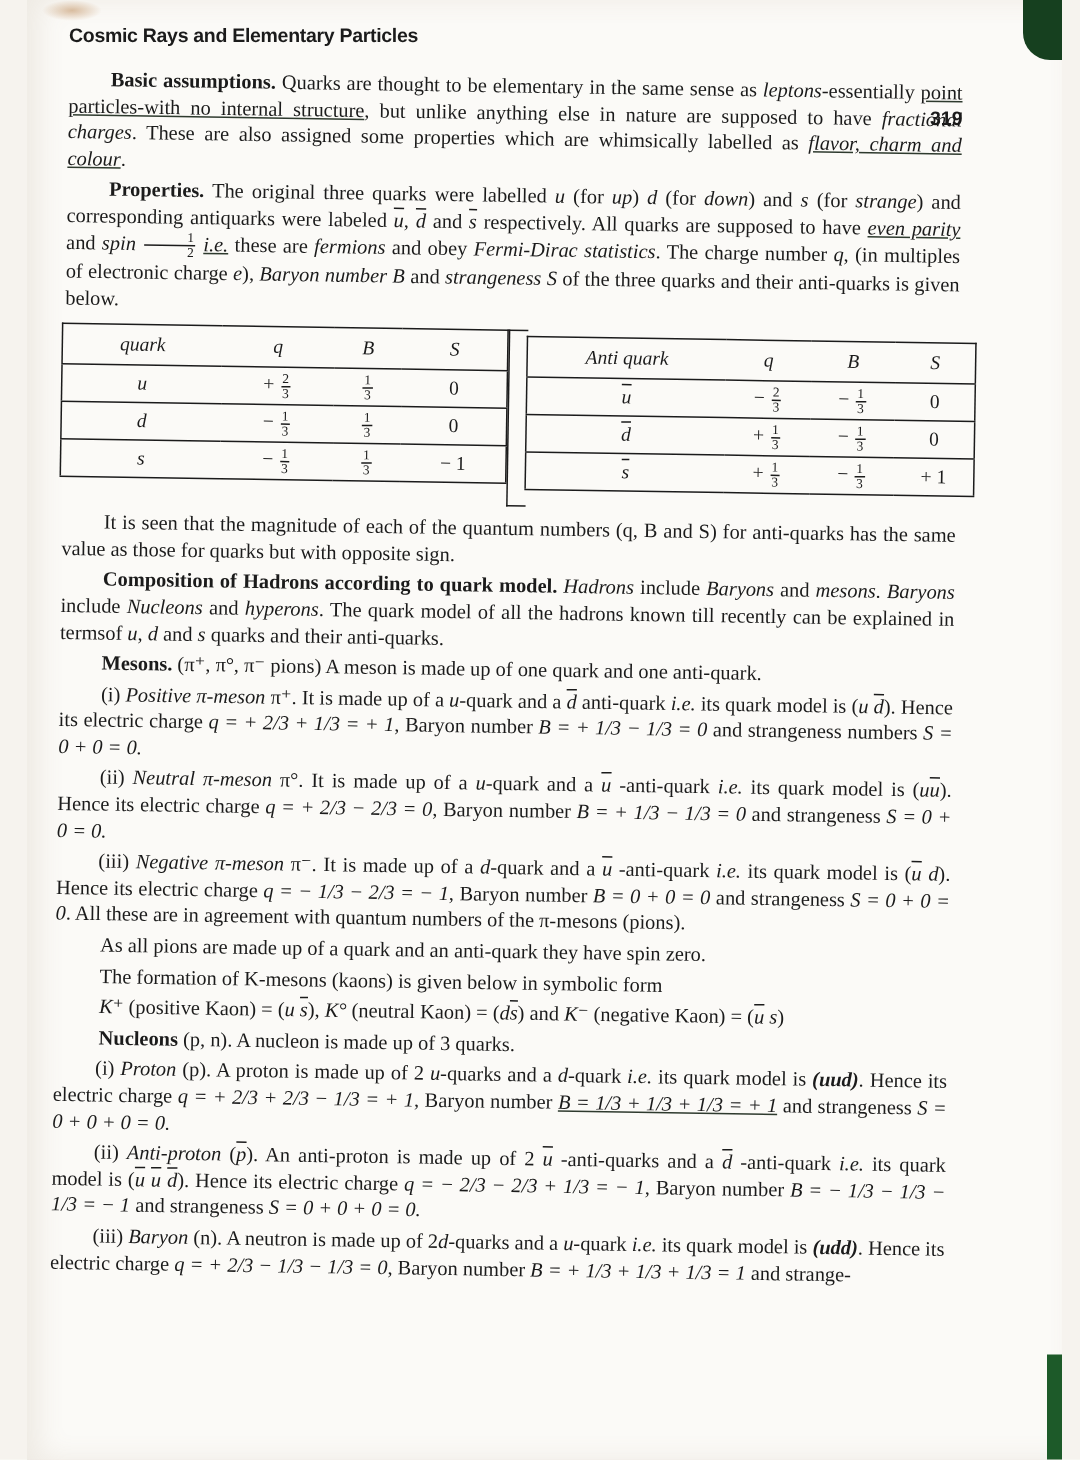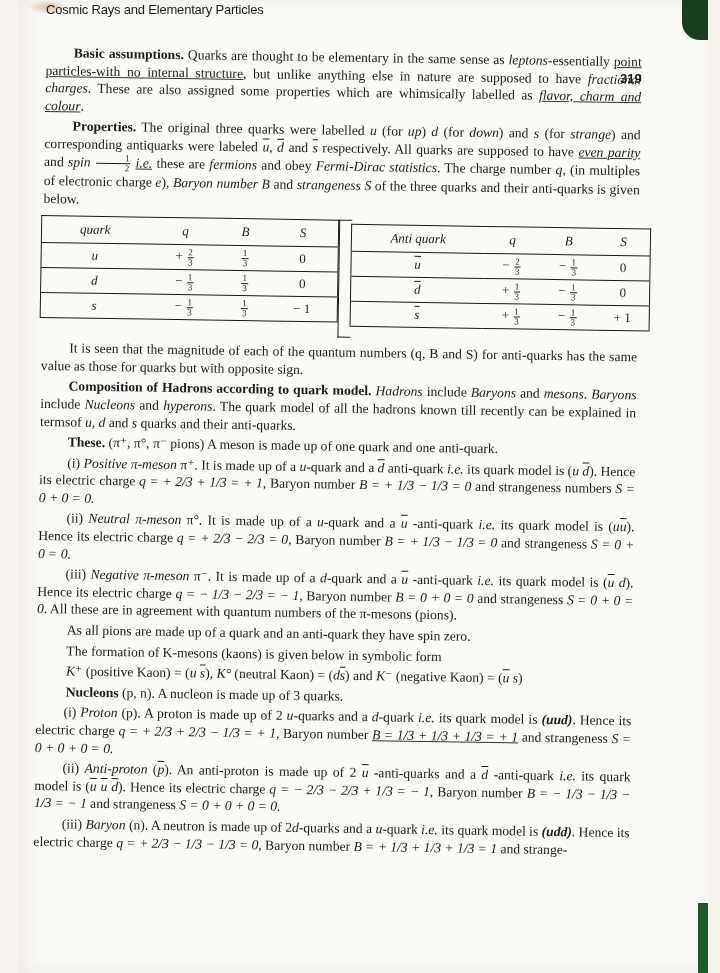--- a/index.html
+++ b/index.html
@@ -21,23 +21,23 @@
   }
   .corner-br {
     position: absolute; right: 0; bottom: 0; width: 10px; height: 70px;
     background: #1d5a29;
   }
   .stain-tl {
     position: absolute; left: 10px; top: 0; width: 40px; height: 14px;
     background: radial-gradient(ellipse at center, rgba(190,140,90,0.55), rgba(190,140,90,0) 70%);
   }
   .running-head {
-    position: absolute; left: 46px; top: 2px;
+    position: absolute; left: 46px; top: 16px;
     font-family: "Liberation Sans", "DejaVu Sans", sans-serif;
-    font-weight: normal; font-size: 13px; letter-spacing: -0.2px;
+    font-weight: bold; font-size: 13px; letter-spacing: -0.2px;
   }
   .page-num {
     position: absolute; left: 620px; top: 48px;
     font-family: Liberation Sans, sans-serif;
     font-weight: bold; font-size: 13px; margin-top: 23px;
   }
   .content {
     position: absolute; left: 46px; top: 42px; width: 596px;
     font-size: 13.6px; line-height: 17.6px;
     transform: rotate(0.9deg); transform-origin: left top;
@@ -148,21 +148,21 @@
       </table>
   </div>
 
   <p class="ind">It is seen that the magnitude of each of the quantum numbers (q, B and S) for anti-quarks has the same value as those for quarks but with opposite sign.</p>
 
   <p class="ind">
     <b>Composition of Hadrons according to quark model.</b><i> Hadrons</i><span> include </span><i>Baryons</i><span> and </span><i>mesons</i><span>. </span><i>Baryons</i><span> include </span><i>Nucleons</i><span> and </span><i>hyperons</i><span>. The quark model of all the hadrons known till recently can be explained in termsof </span><i>u</i><span>, </span><i>d</i><span> and </span><i>s</i><span> quarks and their anti-quarks.</span>
   </p>
 
   <p class="ind">
-    <b>These.</b><span> (π⁺, π°, π⁻ pions) A meson is made up of one quark and one anti-quark.</span>
+    <b>Mesons.</b><span> (π⁺, π°, π⁻ pions) A meson is made up of one quark and one anti-quark.</span>
   </p>
 
   <p class="ind">
     <span>(i) </span><i>Positive π-meson</i><span> π⁺. It is made up of a </span><i>u</i><span>-quark and a </span><i class="bar">d</i><span> anti-quark </span><i>i.e.</i><span> its quark model is (</span><i>u</i> <i class="bar">d</i><span>). Hence its electric charge </span><i>q = + 2/3 + 1/3 = + 1</i><span>, Baryon number </span><i>B = + 1/3 − 1/3 = 0</i><span> and strangeness numbers </span><i>S = 0 + 0 = 0.</i>
   </p>
 
   <p class="ind">
     <span>(ii) </span><i>Neutral π-meson</i><span> π°. It is made up of a </span><i>u</i><span>-quark and a </span><i class="bar">u</i><span> -anti-quark </span><i>i.e.</i><span> its quark model is (</span><i>u</i><i class="bar">u</i><span>). Hence its electric charge </span><i>q = + 2/3 − 2/3 = 0</i><span>, Baryon number </span><i>B = + 1/3 − 1/3 = 0</i><span> and strangeness </span><i>S = 0 + 0 = 0.</i>
   </p>
 

